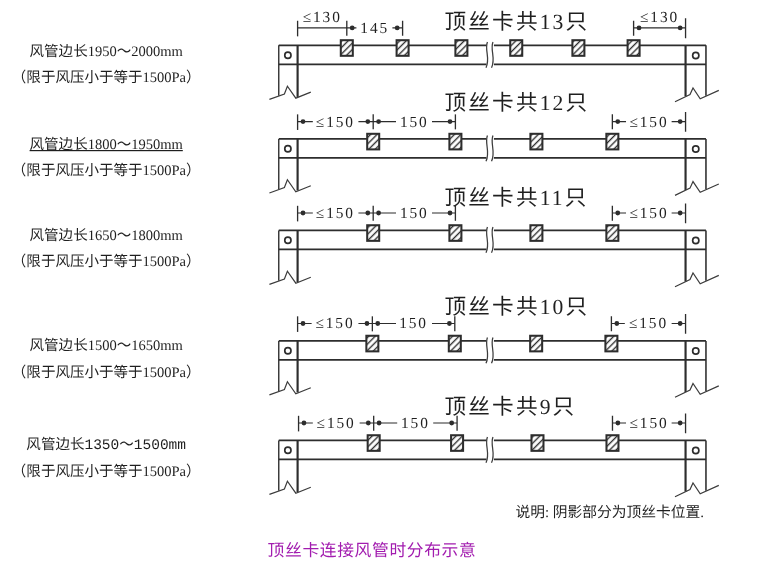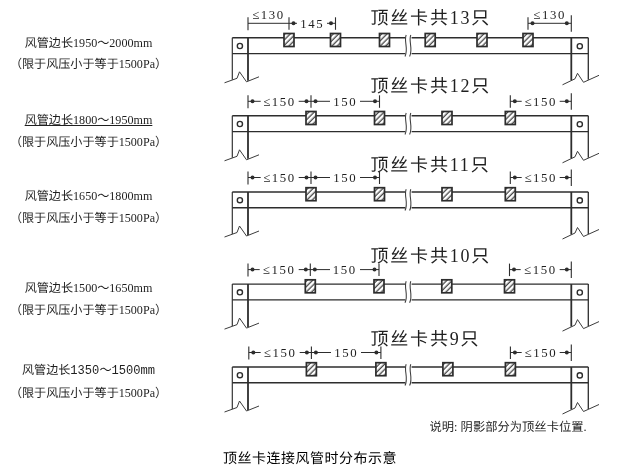--- a/index.html
+++ b/index.html
@@ -272,14 +272,14 @@
   <div>
     <div class="txt side-label" style="left: 88.5px; top: 371px; font-family: Liberation Mono, monospace;">风管边长1350～1500mm</div>
     <div class="txt side-label" style="left: 88.5px; top: 392.8px;">（限于风压小于等于1500Pa）</div>
     <div class="txt count-label" style="left: 370.5px; top: 339px;">顶丝卡共9只</div>
     <div class="txt dim-label inline" style="left: 280.1px; top: 353px;">≤150</div>
     <div class="txt dim-label inline" style="left: 346.15px; top: 353px;">150</div>
     <div class="txt dim-label inline" style="left: 540.85px; top: 353px;">≤150</div>
   </div>
 
   <div class="txt note-label" style="left: 429.5px; top: 420px; color: rgb(31, 31, 31); font-family: Liberation Serif, serif;">说明: 阴影部分为顶丝卡位置.</div>
-  <div class="txt caption-label" style="left: 310px; top: 450.3px; color: #000000;">顶丝卡连接风管时分布示意</div>
+  <div class="txt caption-label" style="left: 310px; top: 450.3px; color: #a21caf;">顶丝卡连接风管时分布示意</div>
 </div>
 
 </body></html>

